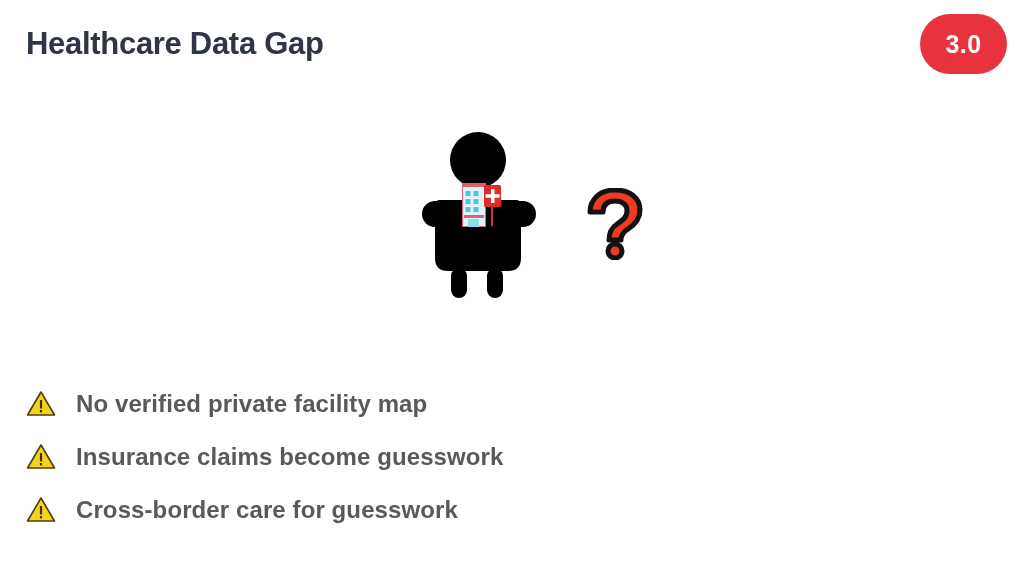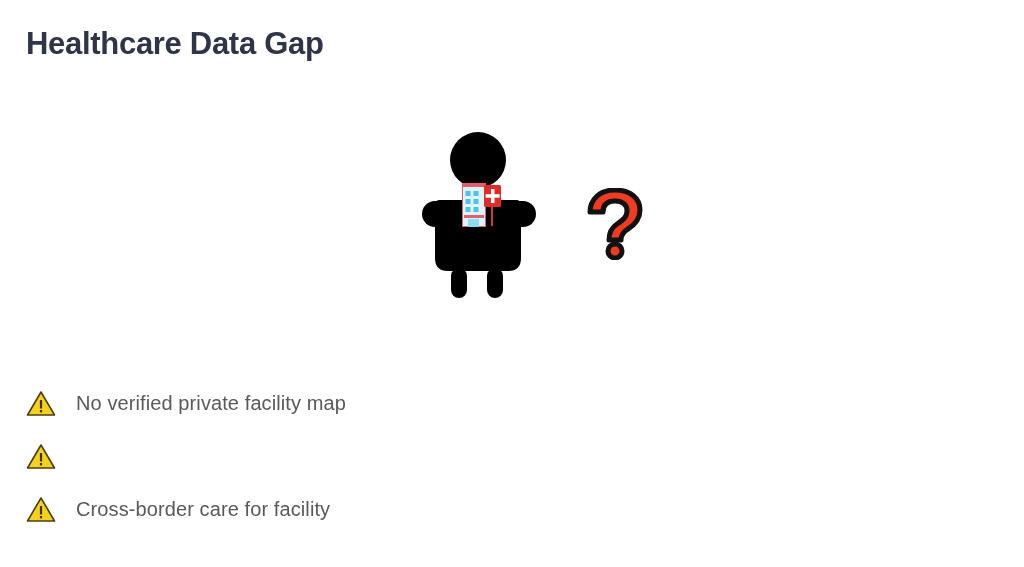--- a/index.html
+++ b/index.html
@@ -64,34 +64,37 @@
     align-items:center;
     height:53px;
   }
   .warn-icon {
     width:30px; height:27px;
     flex:0 0 30px;
     display:block;
   }
   .bullet-text {
     margin-left:20px;
-    font-size:20px;
-    font-weight:400;
+    font-size:24px;
+    font-weight:700;
     color:#595959;
     letter-spacing:0.1px;
     white-space:nowrap;
   }
 </style>
 </head>
 <body>
 
 <div class="slide">
 
   <div class="slide-title">Healthcare Data Gap</div>
 
+  <div class="step-badge">
+    <span class="step-badge-label">3.0</span>
+  </div>
 
   <div class="illustration">
 
     <svg class="person" viewBox="0 0 120 170">
 
       <circle cx="58" cy="30" r="28" fill="#000000"></circle>
 
       <rect x="2" y="71" width="114" height="26" rx="13" fill="#000000"></rect>
 
       <path d="M19 70 L97 70 Q101 70 101 78 L101 128 Q101 141 88 141 L28 141 Q15 141 15 128 L15 78 Q15 70 19 70 Z" fill="#000000"></path>
@@ -146,26 +149,27 @@
       </svg>
       <span class="bullet-text">No verified private facility map</span>
     </div>
 
     <div class="bullet-row">
       <svg class="warn-icon" viewBox="0 0 30 27">
         <path d="M15 2 L28.5 25 L1.5 25 Z" fill="#f5d21e" stroke="#4a3f10" stroke-width="1.6" stroke-linejoin="round"></path>
         <rect x="13.9" y="10" width="2.2" height="8.5" fill="#3a3105"></rect>
         <rect x="13.9" y="20" width="2.2" height="2.4" fill="#3a3105"></rect>
       </svg>
+      <span class="bullet-text">Insurance claims become guesswork</span>
     </div>
 
     <div class="bullet-row">
       <svg class="warn-icon" viewBox="0 0 30 27">
         <path d="M15 2 L28.5 25 L1.5 25 Z" fill="#f5d21e" stroke="#4a3f10" stroke-width="1.6" stroke-linejoin="round"></path>
         <rect x="13.9" y="10" width="2.2" height="8.5" fill="#3a3105"></rect>
         <rect x="13.9" y="20" width="2.2" height="2.4" fill="#3a3105"></rect>
       </svg>
-      <span class="bullet-text">Cross-border care for facility</span>
+      <span class="bullet-text">Cross-border care for guesswork</span>
     </div>
 
   </div>
 
 </div>
 
 </body></html>

